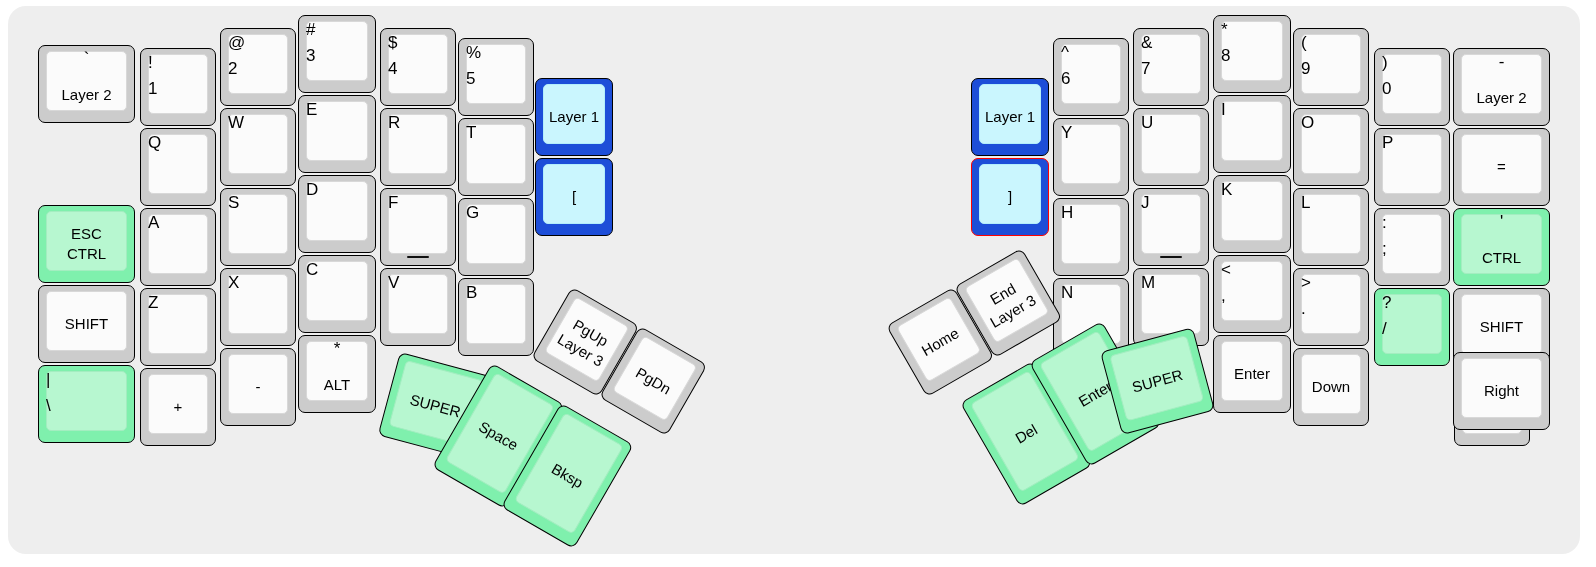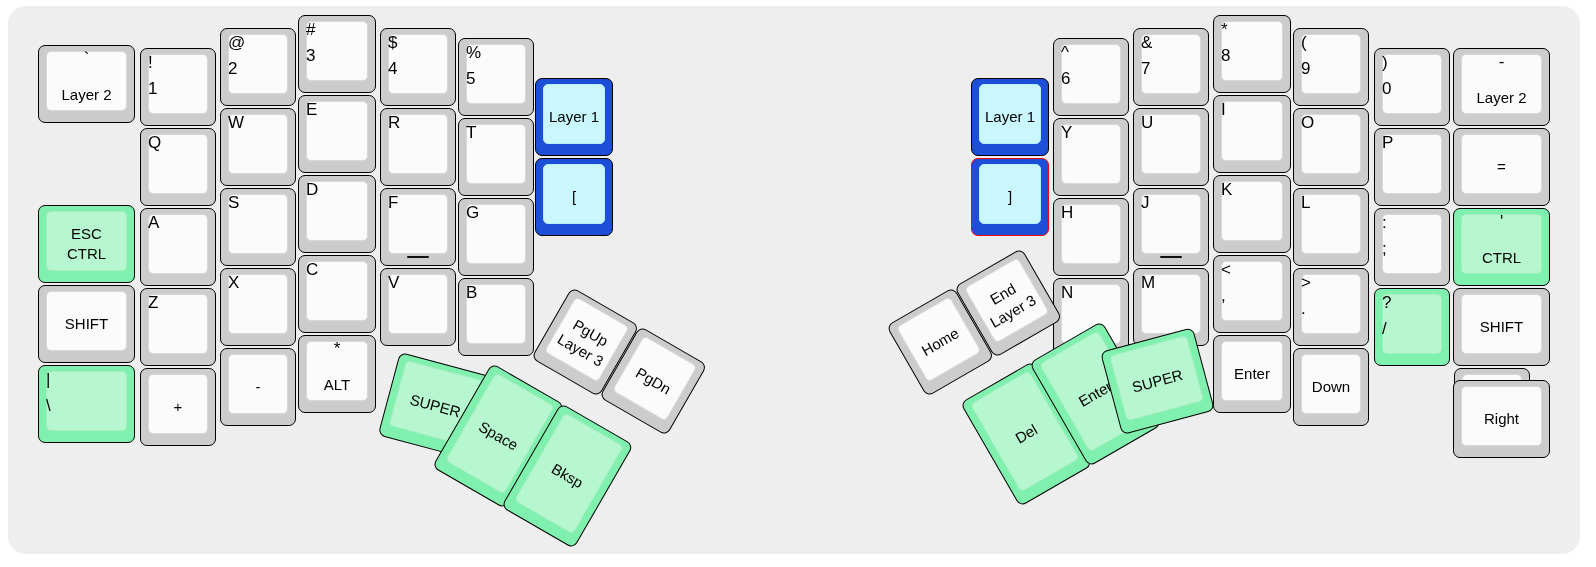--- a/index.html
+++ b/index.html
@@ -328,21 +328,21 @@
       </div>
       <div class="key k-green" style="left: 1453px; top: 208px; width: 97px; height: 78px;">
         <div class="cap"></div>
         <div class="lg lg-tc">'</div>
         <div class="lg lg-c-dn">CTRL</div>
       </div>
       <div class="key" style="left: 1453px; top: 288px; width: 97px; height: 78px;">
         <div class="cap"></div>
         <div class="lg lg-ctr">SHIFT</div>
       </div>
-      <div class="key" style="left: 1453px; top: 380px; width: 97px; height: 78px;">
+      <div class="key" style="left: 1453px; top: 352px; width: 97px; height: 78px;">
         <div class="cap"></div>
         <div class="lg lg-ctr">Right</div>
       </div>
       <div class="key" style="left: 886px; top: 326px; width: 78px; height: 82px; transform: rotate(-30deg);">
         <div class="cap"></div>
         <div class="lg lg-ctr">Home</div>
       </div>
       <div class="key" style="left: 954px; top: 287px; width: 78px; height: 82px; transform: rotate(-30deg);">
         <div class="cap"></div>
         <div class="lg lg-ctr2">

